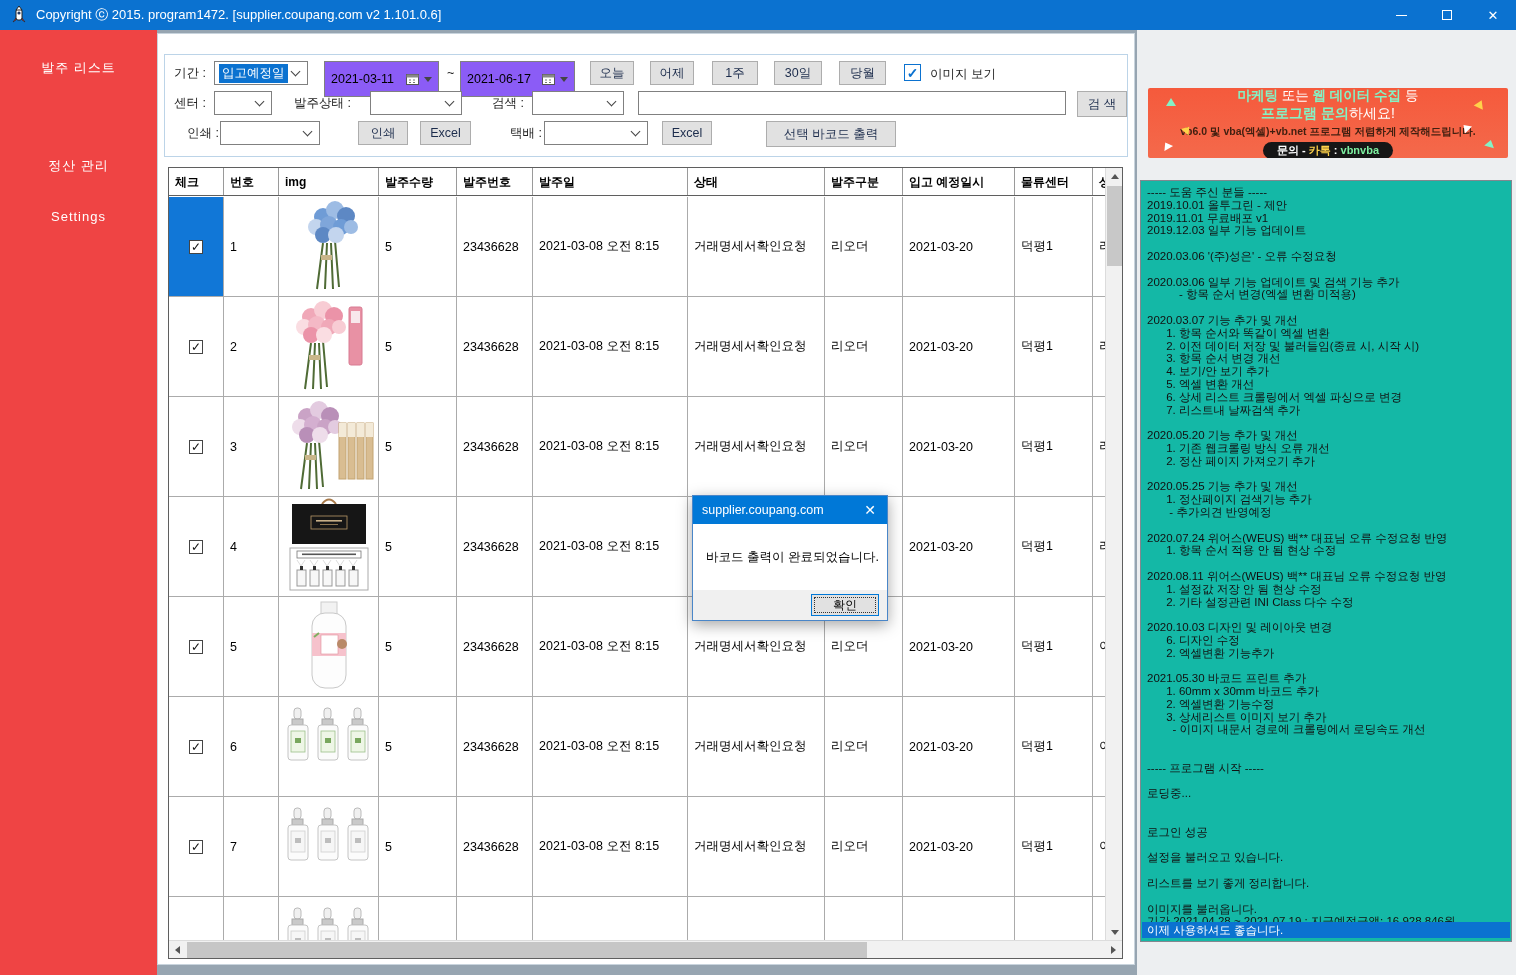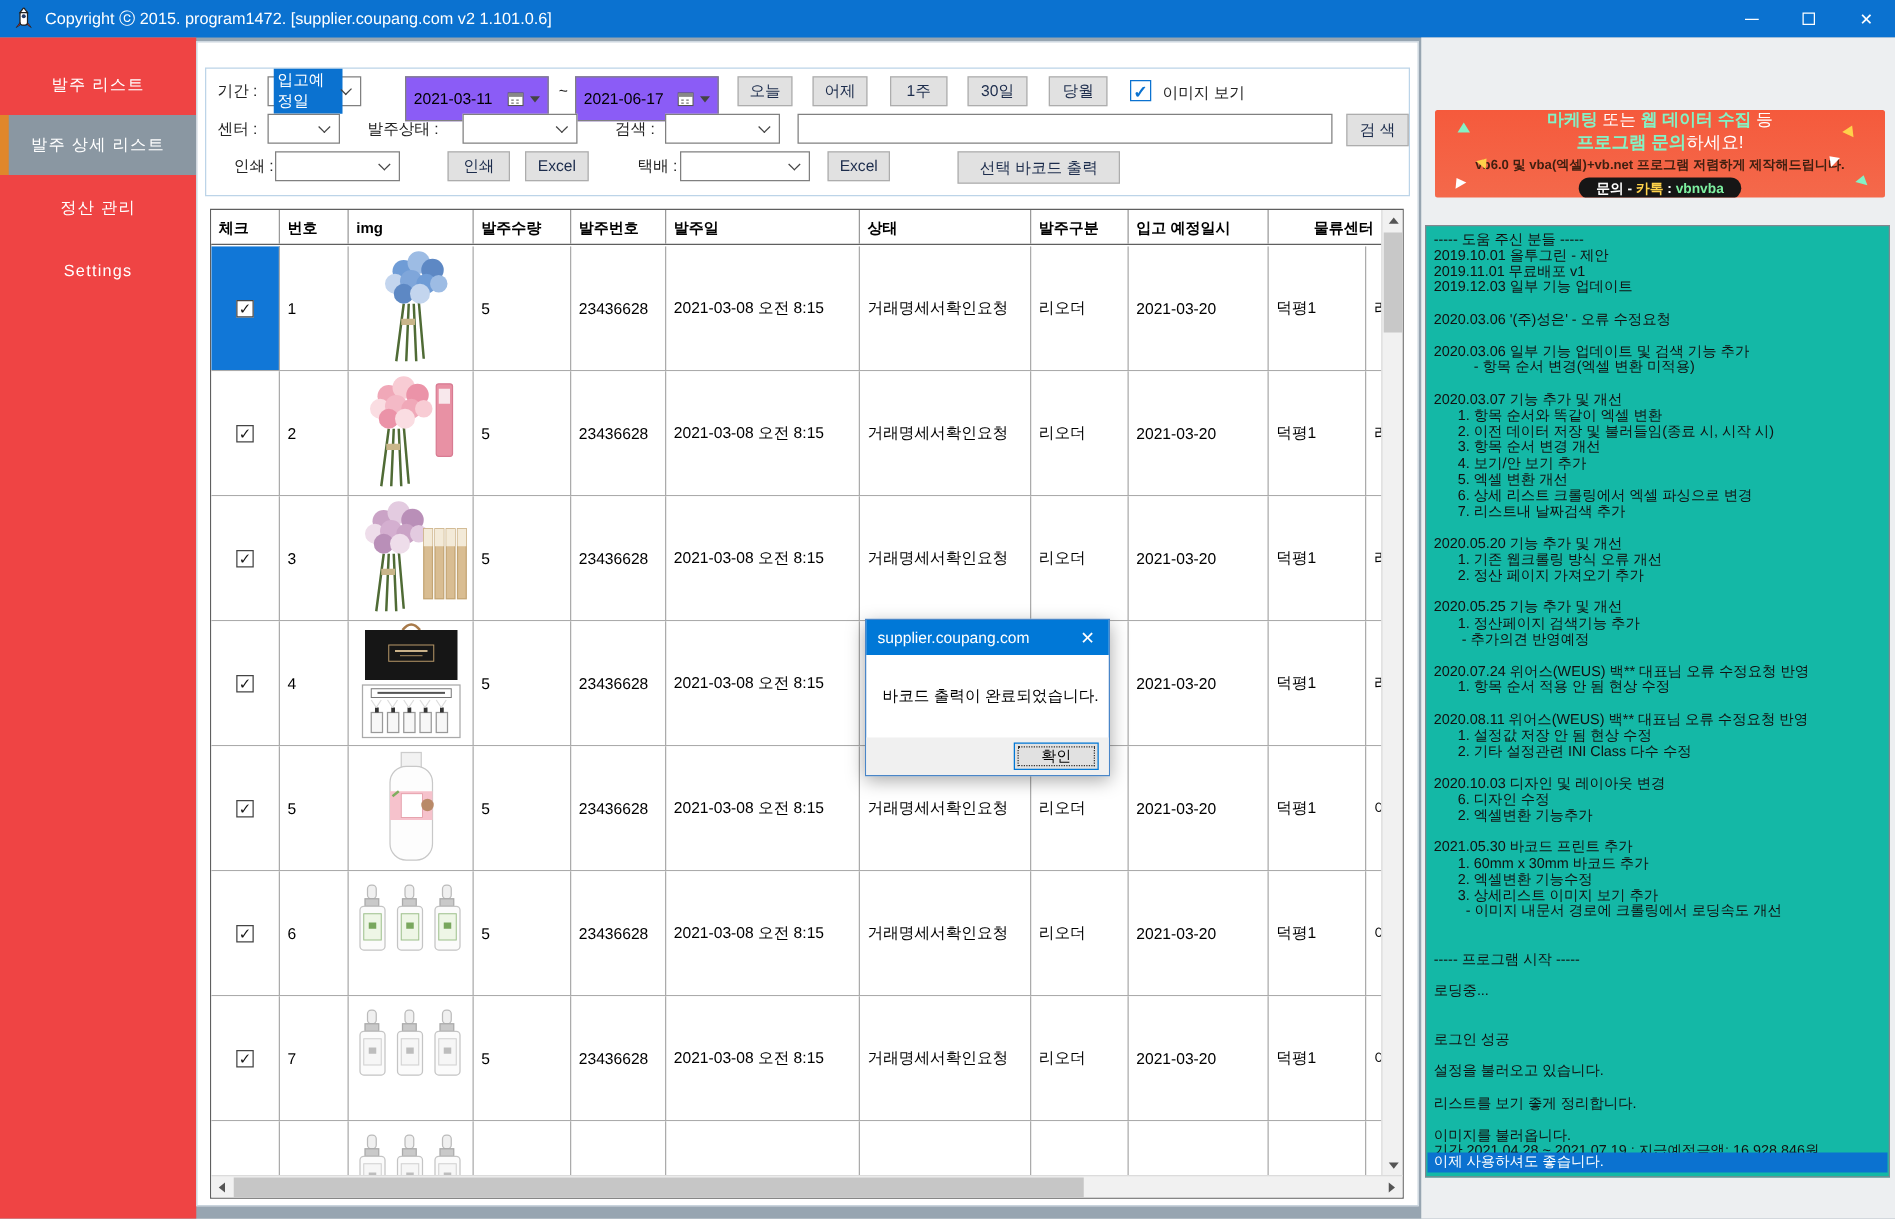--- a/index.html
+++ b/index.html
@@ -131,30 +131,29 @@
       </div>
     <div class="win-btn">
         <span class="sq"></span>
       </div>
     <div class="win-btn">✕</div>
   </div>
 </div>
 
 <div class="sidebar">
   <div class="sb-item" style="top:14px">발주 리스트</div>
-  <div class="sb-item active" style="top:62px">발주 상세 리스트</div>
   <div class="sb-item" style="top:112px">정산 관리</div>
   <div class="sb-item" style="top:162px">Settings</div>
 </div>
 
 <div class="main">
   <div class="toolbar-box">
 
     <span class="t-label" style="left:9px; top:6px">기간 :</span>
-    <div class="combo" style="left:49px; top:6px; width:75px">
+    <div class="combo" style="left:49px; top:6px; width:94px">
       <span class="combo-sel">입고예정일</span>
       <span class="chev"></span>
     </div>
     <div class="datepick" style="left:159px; top:6px; width:115px">
       <span class="dp-text">2021-03-11</span>
       <svg width="13" height="12">
           <rect x="0.5" y="1.5" width="12" height="10" fill="#fff" stroke="#555"></rect>
           <rect x="0.5" y="1.5" width="12" height="3" fill="#888"></rect>
           <path d="M3 7h2M7 7h2M3 9.5h2M7 9.5h2" stroke="#777"></path>
         </svg>
@@ -211,21 +210,21 @@
     <div class="tbl-header" id="tbl-header">
         <div class="th-cell" style="width: 55px;">체크</div>
         <div class="th-cell" style="width: 55px;">번호</div>
         <div class="th-cell" style="width: 100px;">img</div>
         <div class="th-cell" style="width: 78px;">발주수량</div>
         <div class="th-cell" style="width: 76px;">발주번호</div>
         <div class="th-cell" style="width: 155px;">발주일</div>
         <div class="th-cell" style="width: 137px;">상태</div>
         <div class="th-cell" style="width: 78px;">발주구분</div>
         <div class="th-cell" style="width: 112px;">입고 예정일시</div>
-        <div class="th-cell" style="width: 78px; margin-left: 30px;">물류센터</div>
+        <div class="th-cell" style="width: 78px;">물류센터</div>
         <div class="th-cell" style="width: 60px;">상</div>
       </div>
     <div class="tbl-body" id="tbl-body">
         <div class="tbl-row">
           <div class="td-cell td-check sel" style="width: 55px;">
             <span class="row-cb">✓</span>
           </div>
           <div class="td-cell" style="width: 55px;">1</div>
           <div class="td-cell td-img" style="width: 100px;">
             <span><svg width="92" height="96" viewBox="0 0 92 96">

